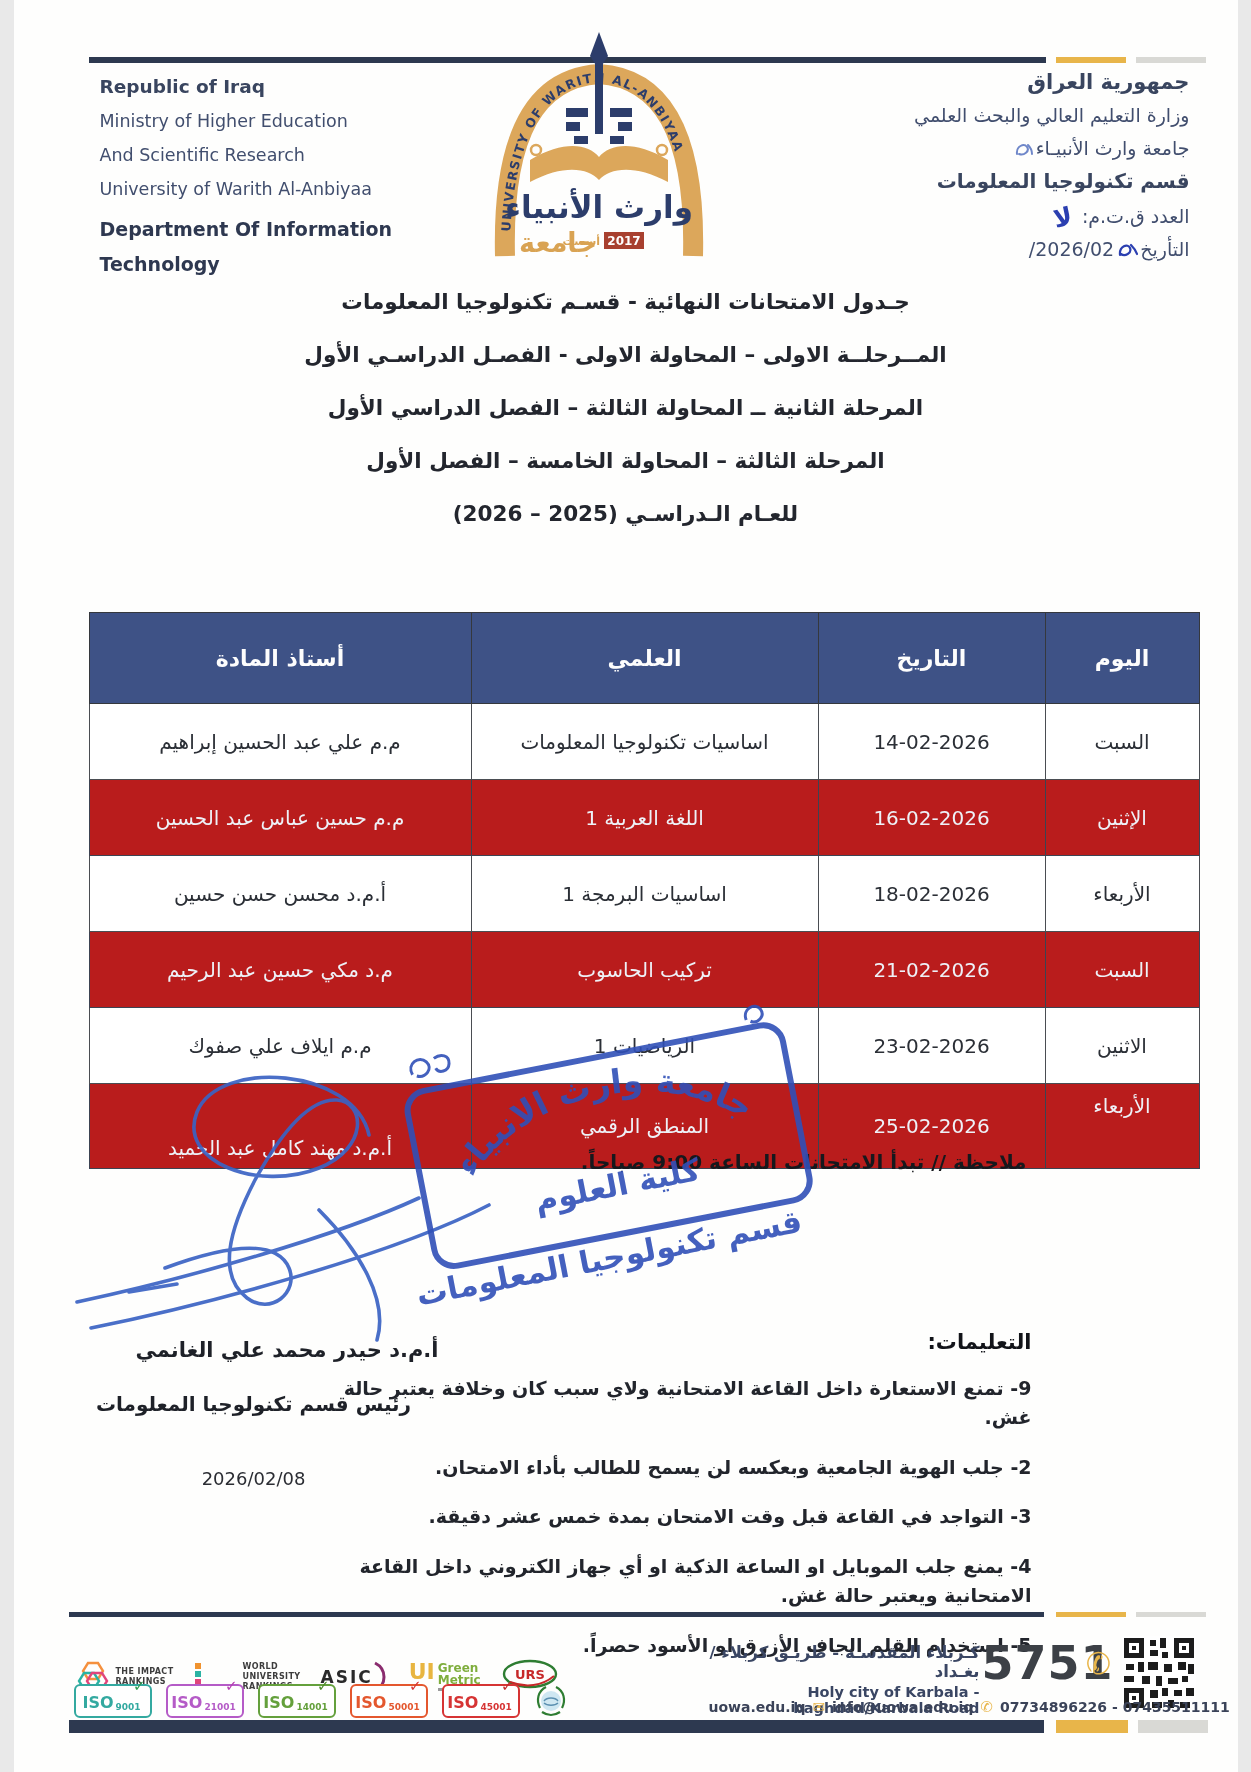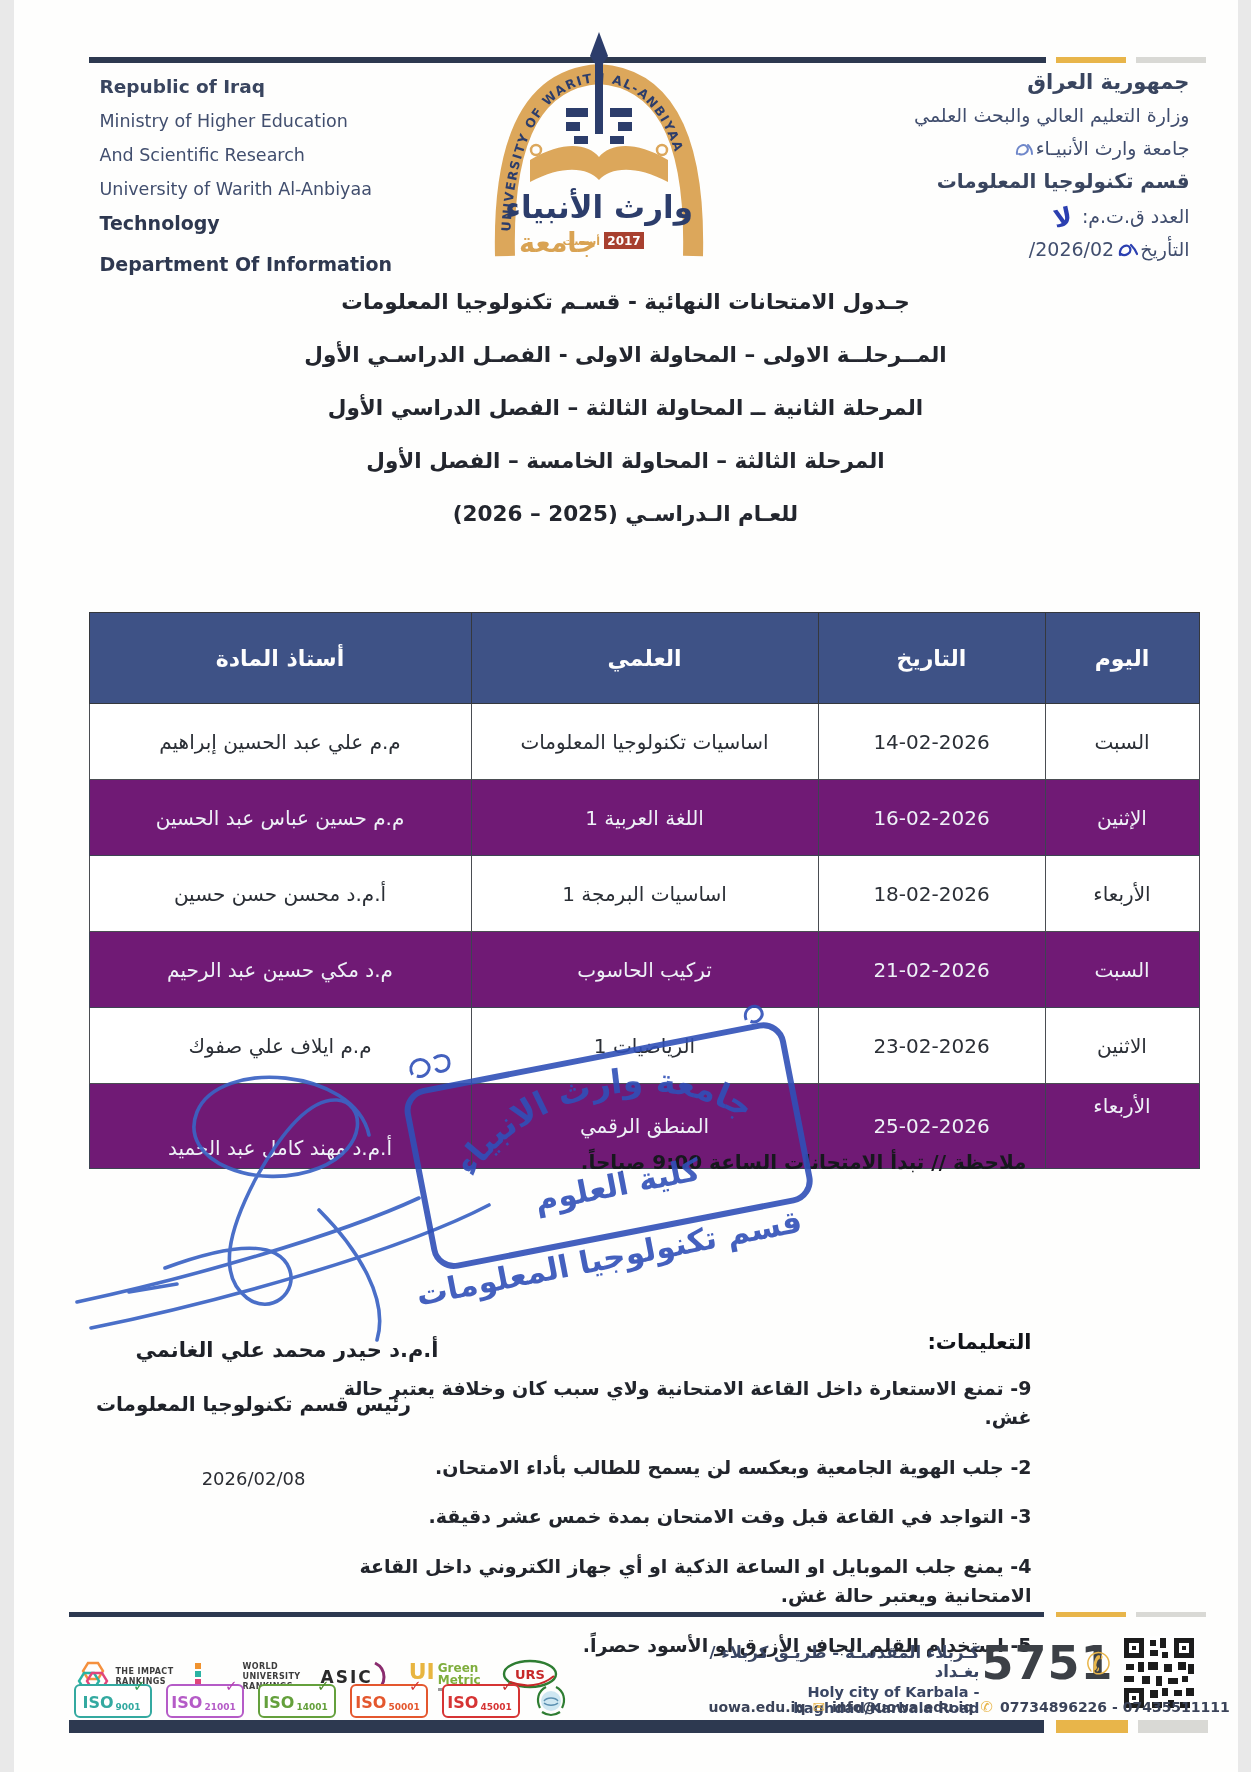--- a/index.html
+++ b/index.html
@@ -23,21 +23,21 @@
   .hand{display:inline-block;color:#2b3fb0;font-size:25px;font-weight:bold;transform:rotate(-12deg) translateY(3px);margin:0 10px;}
   .squiggle{display:inline-block;vertical-align:-4px;margin:0 2px;}
   .logo-wrap{position:absolute;left:452px;top:30px;width:266px;height:235px;}
   
   .titles{position:absolute;left:0;top:282px;width:100%;text-align:center;direction:rtl;}
   .titles .t{font-weight:bold;font-size:21.5px;color:#23262e;height:53px;line-height:40px;}
   
   table.exam{position:absolute;left:75px;top:612px;width:1110px;border-collapse:collapse;table-layout:fixed;direction:rtl;}
   table.exam th{background:#3e5286;color:#fdfdfd;font-weight:bold;font-size:22px;height:88px;border:1px solid #35383d;margin-left:28px;}
   table.exam td{height:73px;font-size:20px;text-align:center;vertical-align:middle;border:1px solid #4a4d52;color:#2b2f36;background:#fff;}
-  table.exam tr.blue td{background:#701a75;color:#eef1f7;border-color:#3d4352;}
+  table.exam tr.blue td{background:#b91c1c;color:#eef1f7;border-color:#3d4352;}
   table.exam tr.last td.day{vertical-align:top;padding-top:10px;}
   table.exam tr.last td.prof{vertical-align:bottom;padding-bottom:8px;}
   
   .note{position:absolute;right:211px;top:1150px;direction:rtl;font-weight:bold;font-size:20px;color:#16181d;}
   .stamp{position:absolute;left:360px;top:1018px;width:480px;height:300px;transform:rotate(-11deg);opacity:.9;}
   .sig-svg{position:absolute;left:55px;top:1040px;width:470px;height:310px;}
   .sig-name{position:absolute;left:55px;top:1338px;width:370px;text-align:right;direction:rtl;font-weight:bold;font-size:21px;color:#1e2128;}
   .sig-title{position:absolute;left:55px;top:1392px;width:370px;text-align:center;direction:rtl;font-weight:bold;font-size:20px;color:#1e2128;}
   .sig-date{position:absolute;left:55px;top:1468px;width:370px;text-align:center;font-size:18px;color:#2b2d33;}
   
@@ -76,22 +76,22 @@
 
   <div class="bar navy" style="left:75px;top:57px;width:957px;height:6px;"></div>
   <div class="bar gold" style="left:1042px;top:57px;width:70px;height:6px;"></div>
   <div class="bar gray" style="left:1122px;top:57px;width:70px;height:6px;"></div>
 
   <div class="eng-block">
     <div class="b1">Republic of Iraq</div>
     <div>Ministry of Higher Education</div>
     <div>And Scientific Research</div>
     <div>University of Warith Al-Anbiyaa</div>
+    <div class="dept">Department Of Information</div>
     <div class="dept" style="margin-top:0;">Technology</div>
-    <div class="dept">Department Of Information</div>
   </div>
 
   <div class="logo-wrap">
     <svg width="266" height="235" viewBox="0 0 266 235">
       <path d="M39,226 C36,100 72,48 133,44 C194,48 230,100 227,226" fill="none" stroke="#dca75b" stroke-width="20"></path>
       <path id="logoArc" d="M44,210 C48,92 88,54 133,52 C178,54 218,92 222,210" fill="none"></path>
       <text font-size="12.5" font-weight="bold" fill="#2c3d6b" letter-spacing="1.5">
         <textPath href="#logoArc" startOffset="2%">UNIVERSITY OF WARITH AL-ANBIYAA</textPath>
       </text>
       <polygon points="133,2 124,26 133,40 142,26" fill="#2c3d6b"></polygon>

